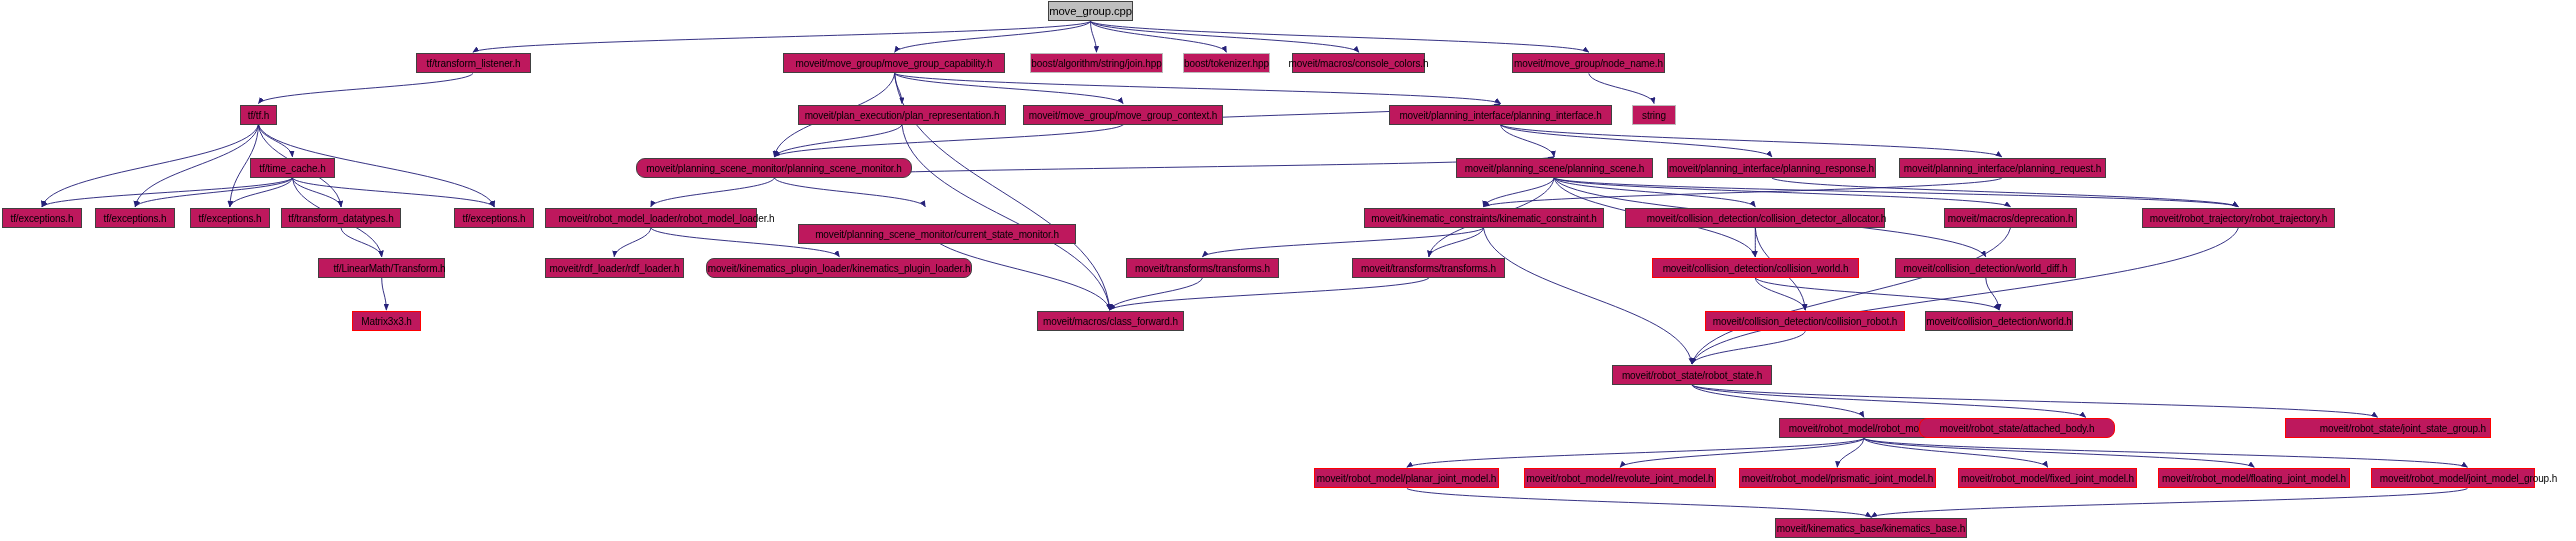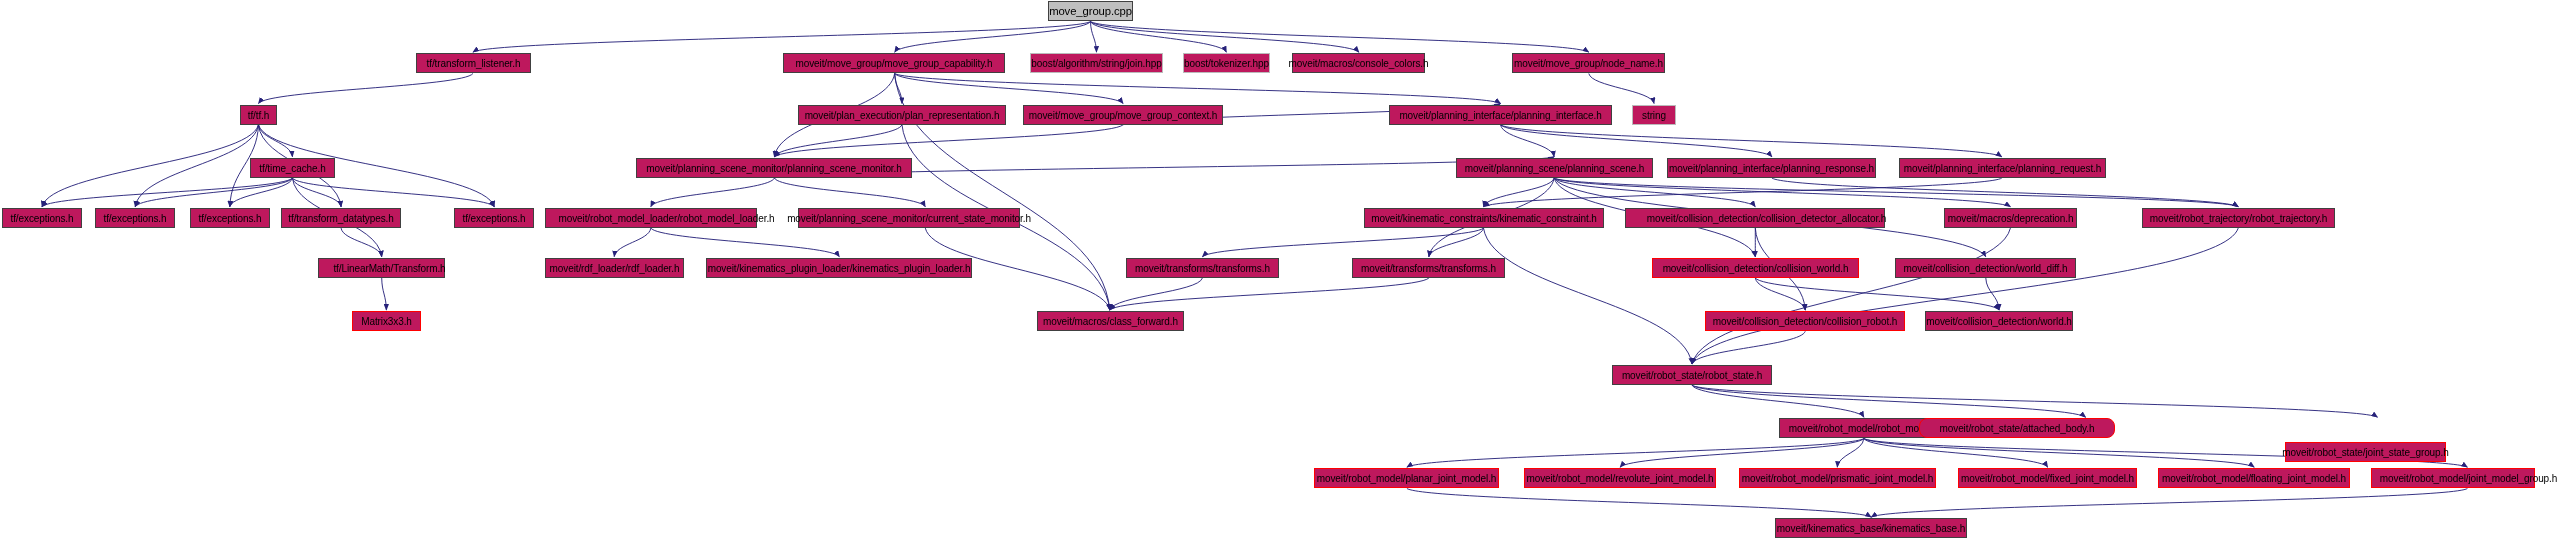--- a/index.html
+++ b/index.html
@@ -134,21 +134,21 @@
       </div>
       <div class="node dark" style="left: 1389px; top: 105px; width: 223px;">
         <span>moveit/planning_interface/planning_interface.h</span>
       </div>
       <div class="node light" style="left: 1632px; top: 105px; width: 44px;">
         <span>string</span>
       </div>
       <div class="node dark" style="left: 250px; top: 158px; width: 85px;">
         <span>tf/time_cache.h</span>
       </div>
-      <div class="node dark" style="left: 636px; top: 158px; width: 276px;">
+      <div class="node dark" style="left: 636px; top: 158px; width: 276px; border-radius: 9px;">
         <span>moveit/planning_scene_monitor/planning_scene_monitor.h</span>
       </div>
       <div class="node dark" style="left: 1456px; top: 158px; width: 197px;">
         <span>moveit/planning_scene/planning_scene.h</span>
       </div>
       <div class="node dark" style="left: 1667px; top: 158px; width: 209px;">
         <span>moveit/planning_interface/planning_response.h</span>
       </div>
       <div class="node dark" style="left: 1899px; top: 158px; width: 207px;">
         <span>moveit/planning_interface/planning_request.h</span>
@@ -164,42 +164,42 @@
       </div>
       <div class="node dark" style="left: 281px; top: 208px; width: 120px;">
         <span>tf/transform_datatypes.h</span>
       </div>
       <div class="node dark" style="left: 454px; top: 208px; width: 80px;">
         <span>tf/exceptions.h</span>
       </div>
       <div class="node dark" style="left: 545px; top: 208px; width: 212px; padding-left: 35px;">
         <span>moveit/robot_model_loader/robot_model_loader.h</span>
       </div>
-      <div class="node dark" style="left: 798px; top: 208px; width: 222px;">
+      <div class="node dark" style="left: 798px; top: 224px; width: 278px;">
         <span>moveit/planning_scene_monitor/current_state_monitor.h</span>
       </div>
       <div class="node dark" style="left: 1364px; top: 208px; width: 240px;">
         <span>moveit/kinematic_constraints/kinematic_constraint.h</span>
       </div>
       <div class="node dark" style="left: 1625px; top: 208px; width: 260px; padding-left: 27px;">
         <span>moveit/collision_detection/collision_detector_allocator.h</span>
       </div>
       <div class="node dark" style="left: 1944px; top: 208px; width: 133px;">
         <span>moveit/macros/deprecation.h</span>
       </div>
       <div class="node dark" style="left: 2142px; top: 208px; width: 193px;">
         <span>moveit/robot_trajectory/robot_trajectory.h</span>
       </div>
       <div class="node dark" style="left: 318px; top: 258px; width: 127px; padding-left: 20px;">
         <span>tf/LinearMath/Transform.h</span>
       </div>
       <div class="node dark" style="left: 545px; top: 258px; width: 139px;">
         <span>moveit/rdf_loader/rdf_loader.h</span>
       </div>
-      <div class="node dark" style="left: 706px; top: 258px; width: 266px;">
+      <div class="node dark" style="left: 706px; top: 258px; width: 266px; border-radius: 8px;">
         <span>moveit/kinematics_plugin_loader/kinematics_plugin_loader.h</span>
       </div>
       <div class="node dark" style="left: 1126px; top: 258px; width: 153px;">
         <span>moveit/transforms/transforms.h</span>
       </div>
       <div class="node dark" style="left: 1352px; top: 258px; width: 153px;">
         <span>moveit/transforms/transforms.h</span>
       </div>
       <div class="node red" style="left: 1652px; top: 258px; width: 207px;">
         <span>moveit/collision_detection/collision_world.h</span>
@@ -221,21 +221,21 @@
       </div>
       <div class="node dark" style="left: 1612px; top: 365px; width: 160px;">
         <span>moveit/robot_state/robot_state.h</span>
       </div>
       <div class="node dark" style="left: 1779px; top: 418px; width: 171px;">
         <span>moveit/robot_model/robot_model.h</span>
       </div>
       <div class="node red" style="left: 1919px; top: 418px; width: 196px; border-radius: 8px;">
         <span>moveit/robot_state/attached_body.h</span>
       </div>
-      <div class="node red" style="left: 2285px; top: 442px; width: 161px;">
+      <div class="node red" style="left: 2285px; top: 418px; width: 206px; justify-content: flex-end;">
         <span>moveit/robot_state/joint_state_group.h</span>
       </div>
       <div class="node red" style="left: 1314px; top: 468px; width: 185px;">
         <span>moveit/robot_model/planar_joint_model.h</span>
       </div>
       <div class="node red" style="left: 1524px; top: 468px; width: 192px;">
         <span>moveit/robot_model/revolute_joint_model.h</span>
       </div>
       <div class="node red" style="left: 1739px; top: 468px; width: 197px;">
         <span>moveit/robot_model/prismatic_joint_model.h</span>

